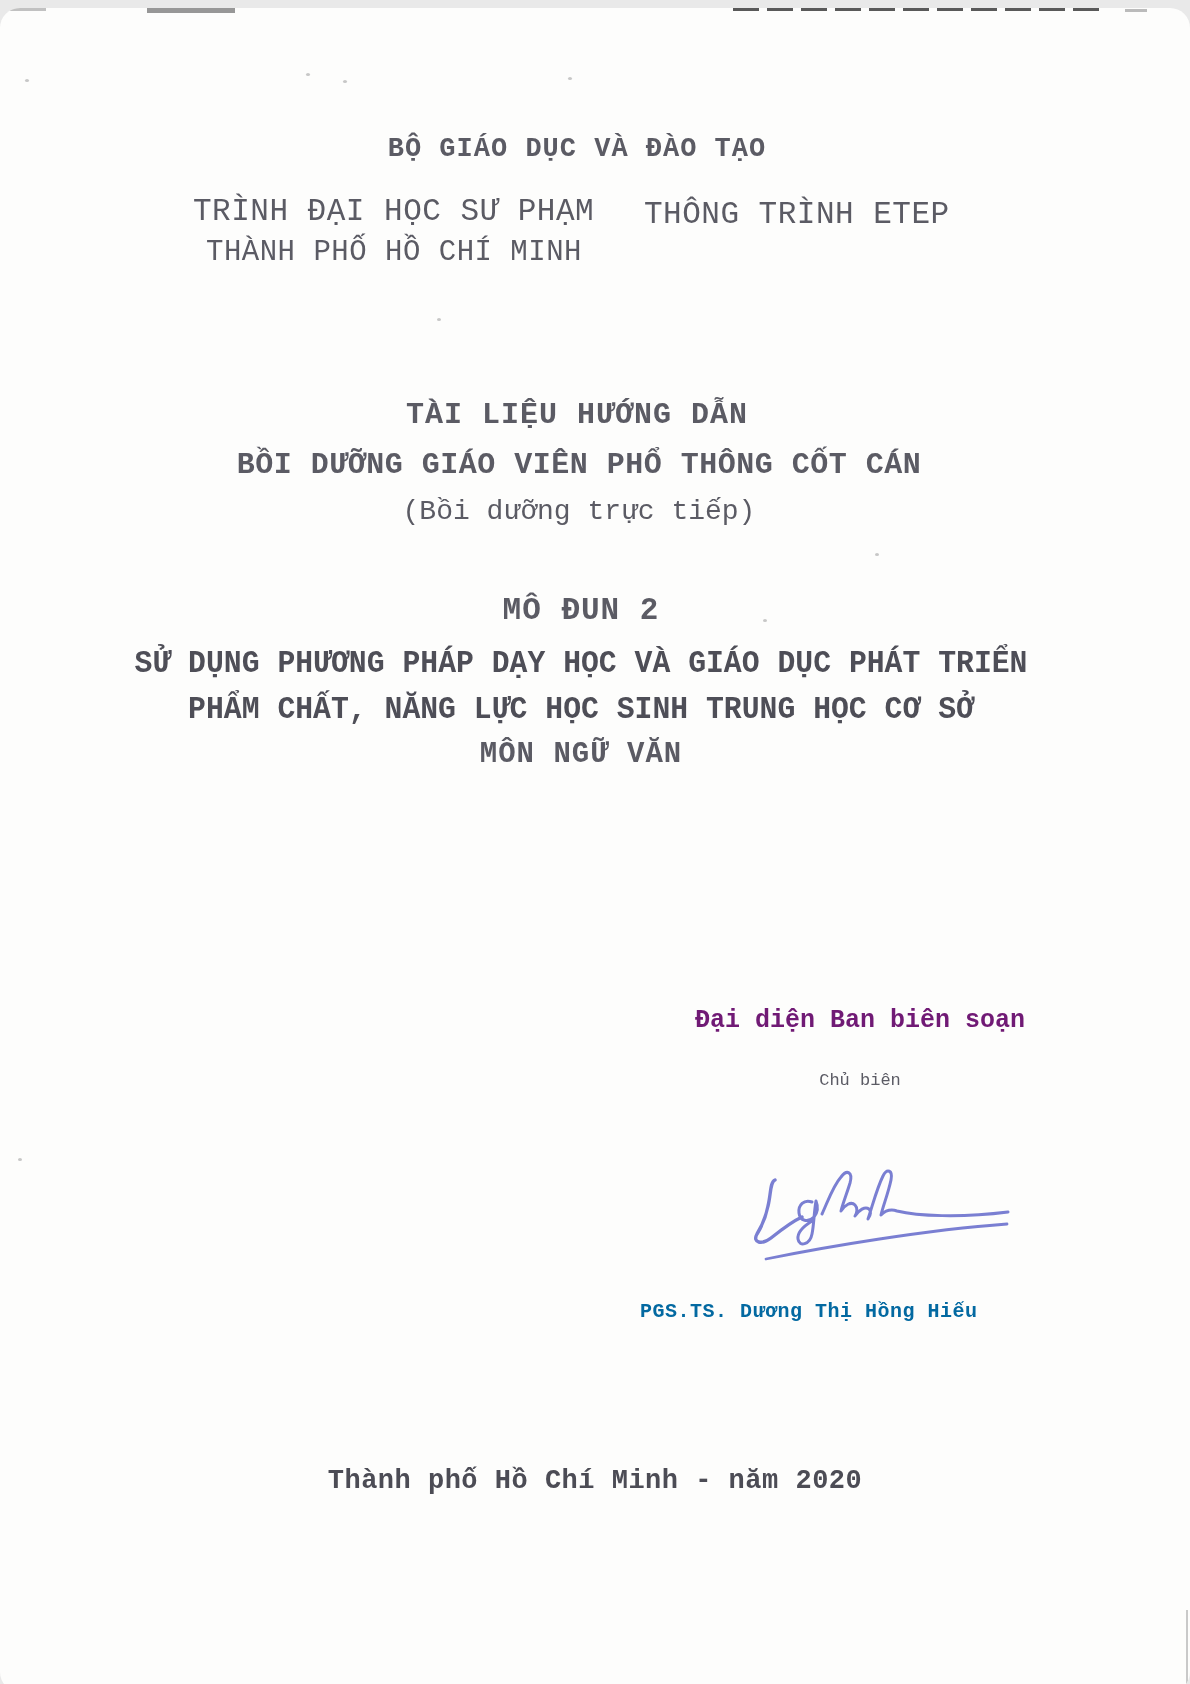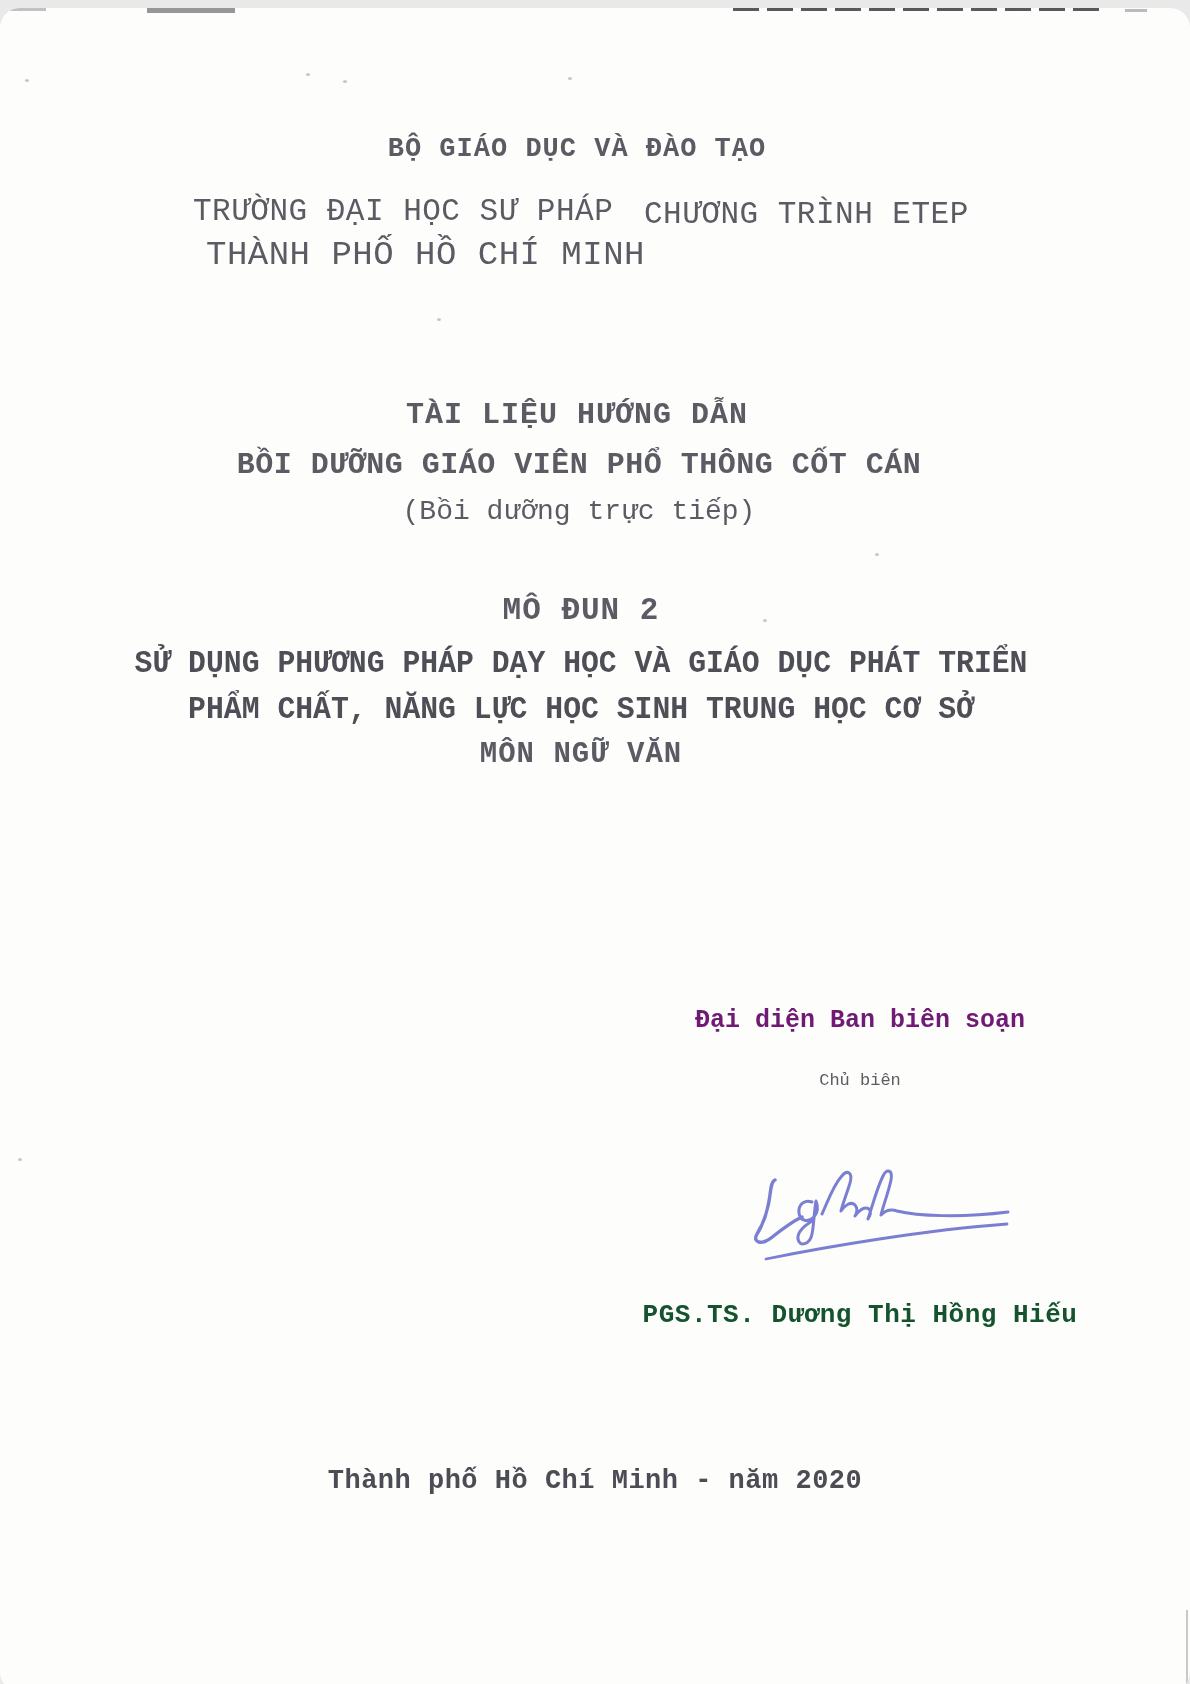--- a/index.html
+++ b/index.html
@@ -13,39 +13,39 @@
     color:#5b5b64;
     border-radius:20px;
   }
   .abs{position:absolute;}
   .center{left:0;width:100%;text-align:center;}
 
   
   .ministry{top:126px;font-size:27px;font-weight:bold;letter-spacing:1px;transform:translateX(-18px);}
   .org-line1{top:186px;left:193px;font-size:31px;letter-spacing:.5px;}
   .program{top:189px;left:644px;font-size:31px;letter-spacing:.5px;}
-  .org-line2{top:228px;left:206px;font-size:34px;letter-spacing:.5px;}
+  .org-line2{top:228px;left:206px;font-size:29px;letter-spacing:.5px;}
 
   
   .doc-title1{top:390px;font-size:30px;font-weight:bold;letter-spacing:1px;transform:translateX(-18px);}
   .doc-title2{top:440px;font-size:30px;font-weight:bold;letter-spacing:.5px;transform:translateX(-16px);}
   .doc-sub{top:488px;font-size:28px;transform:translateX(-16px);}
 
   
   .mod-head{top:585px;font-size:31px;font-weight:bold;letter-spacing:1px;transform:translateX(-14px);}
   .mod-line1{top:638px;font-size:31px;font-weight:bold;color:#4e4e57;transform:translateX(-14px) scaleX(.96);transform-origin:center;}
   .mod-line2{top:684px;font-size:31px;font-weight:bold;color:#4e4e57;transform:translateX(-14px) scaleX(.96);transform-origin:center;}
   .mod-subject{top:730px;font-size:29px;font-weight:bold;letter-spacing:1px;transform:translateX(-14px);}
 
   
   .sign-block{top:0;left:640px;width:440px;height:100%;}
   .sign-head{position:absolute;top:998px;left:0;width:100%;text-align:center;font-size:25px;font-weight:bold;color:#701a75;}
   .sign-role{position:absolute;top:1063px;left:0;width:100%;text-align:center;font-size:17px;}
   .sign-svg{position:absolute;top:1150px;left:110px;}
-  .sign-name{position:absolute;top:1292px;left:0;width:100%;text-align:center;font-size:26px;font-weight:bold;color:#14532d;letter-spacing:.5px;}
+  .sign-name{position:absolute;top:1292px;left:0;width:100%;text-align:left;font-size:20px;font-weight:bold;color:#0369a1;letter-spacing:.5px;}
 
   
   .footer-line{top:1458px;font-size:27px;font-weight:bold;color:#4c4c55;letter-spacing:.5px;}
 
   
   .artifact{position:absolute;background:#8f8f8f;}
   .a-top1{left:10px;top:0;width:36px;height:3px;opacity:.55;}
   .a-top2{left:147px;top:0;width:88px;height:5px;background:#7d7d7d;opacity:.8;}
   .a-topdash{left:733px;top:0;width:367px;height:3px;background:repeating-linear-gradient(90deg,#3c3c3c 0 26px,transparent 26px 34px);opacity:.85;}
   .a-topr{left:1125px;top:1px;width:22px;height:3px;opacity:.6;}
@@ -73,22 +73,22 @@
   <div class="speck" style="left:25px;top:71px"></div>
   <div class="speck" style="left:306px;top:65px"></div>
   <div class="speck" style="left:343px;top:72px"></div>
   <div class="speck" style="left:568px;top:69px"></div>
   <div class="speck" style="left:437px;top:310px"></div>
   <div class="speck" style="left:875px;top:545px"></div>
   <div class="speck" style="left:763px;top:611px"></div>
   <div class="speck" style="left:18px;top:1150px"></div>
 
   <div class="abs center ministry">BỘ GIÁO DỤC VÀ ĐÀO TẠO</div>
-  <div class="abs org-line1">TRƯỜNG ĐẠI HỌC SƯ PHÁP</div>
-  <div class="abs program">CHƯƠNG TRÌNH ETEP</div>
+  <div class="abs org-line1">TRÌNH ĐẠI HỌC SƯ PHẠM</div>
+  <div class="abs program">THÔNG TRÌNH ETEP</div>
   <div class="abs org-line2">THÀNH PHỐ HỒ CHÍ MINH</div>
 
   <div class="abs center doc-title1">TÀI LIỆU HƯỚNG DẪN</div>
   <div class="abs center doc-title2">BỒI DƯỠNG GIÁO VIÊN PHỔ THÔNG CỐT CÁN</div>
   <div class="abs center doc-sub">(Bồi dưỡng trực tiếp)</div>
 
   <div class="abs center mod-head">MÔ ĐUN 2</div>
   <div class="abs center mod-line1">SỬ DỤNG PHƯƠNG PHÁP DẠY HỌC VÀ GIÁO DỤC PHÁT TRIỂN</div>
   <div class="abs center mod-line2">PHẨM CHẤT, NĂNG LỰC HỌC SINH TRUNG HỌC CƠ SỞ</div>
   <div class="abs center mod-subject">MÔN NGỮ VĂN</div>

